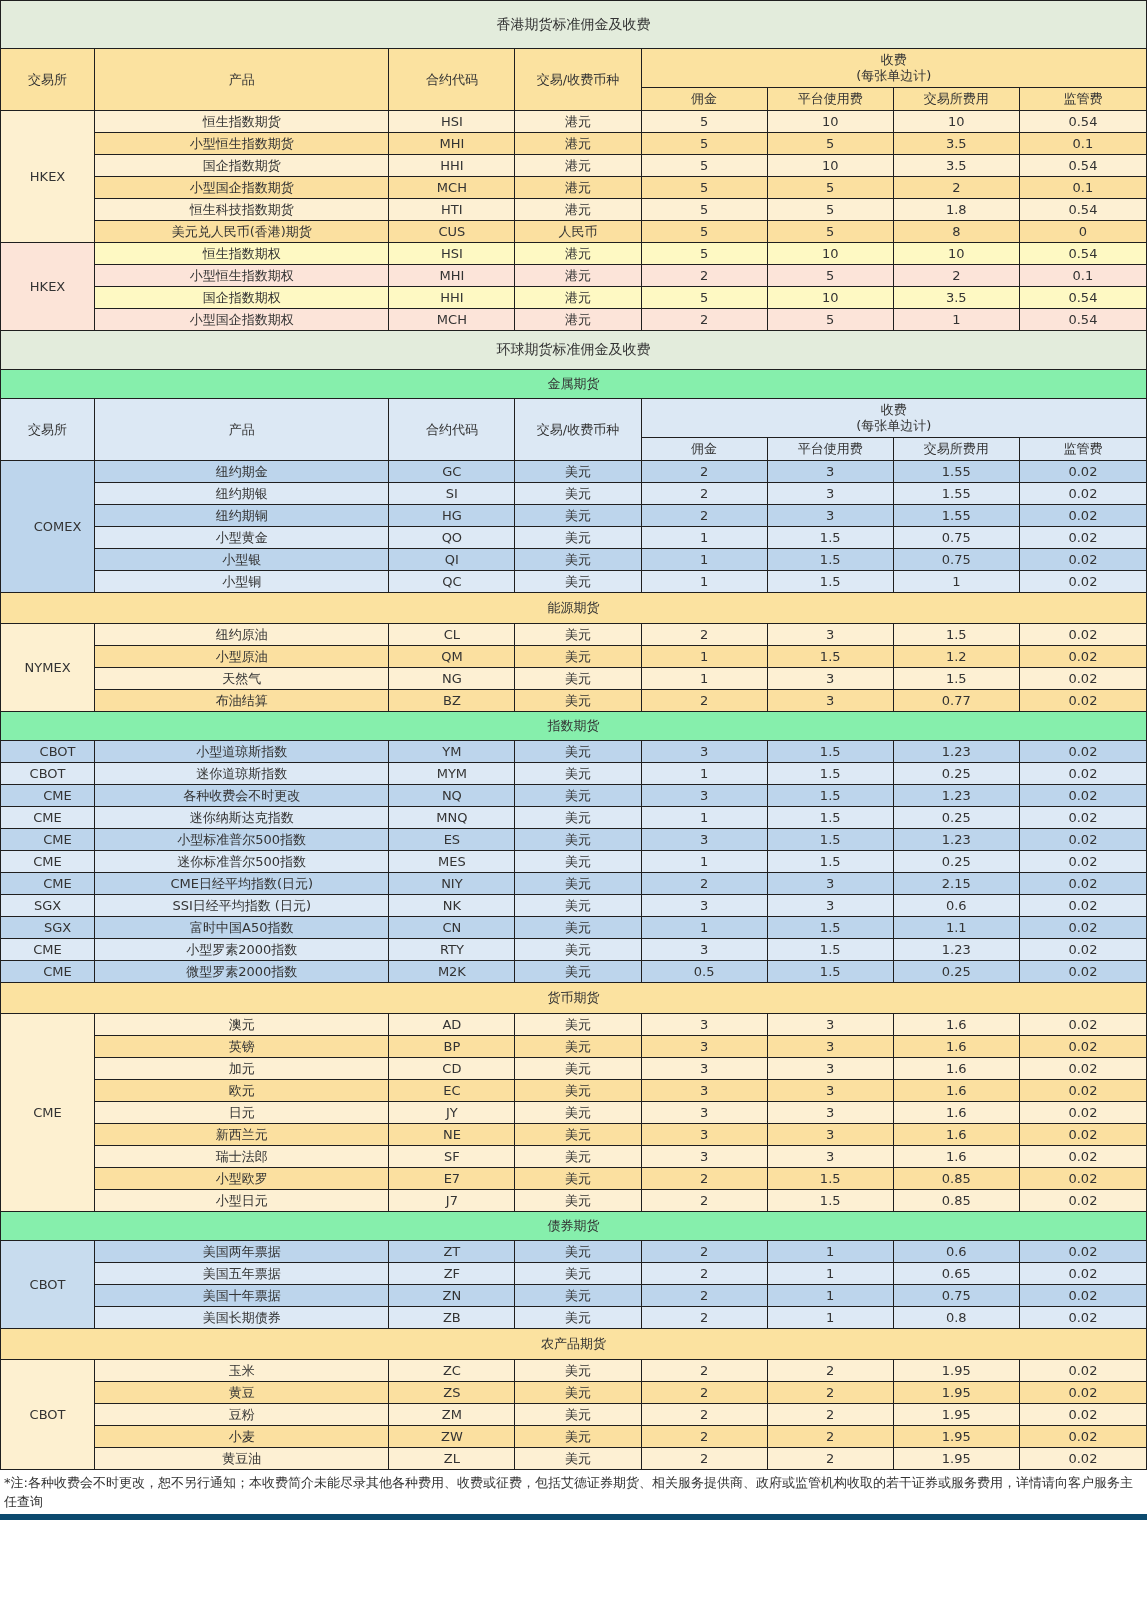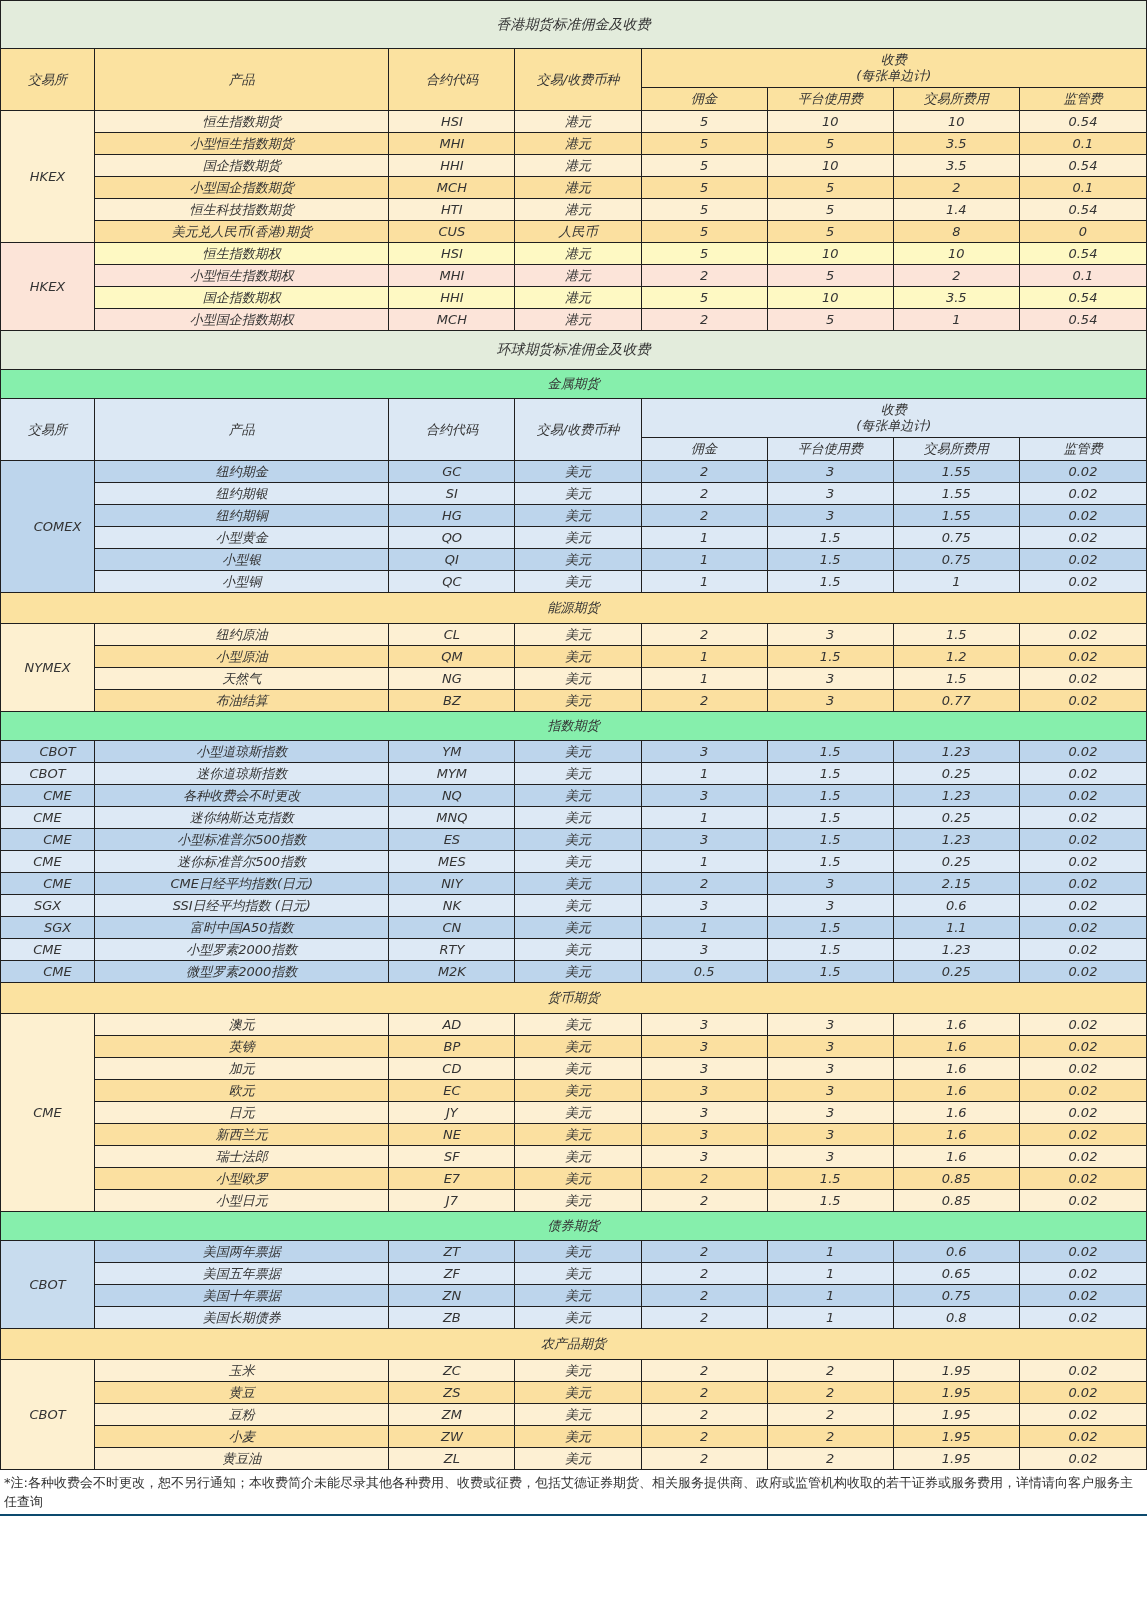--- a/index.html
+++ b/index.html
@@ -1,18 +1,18 @@
 <!DOCTYPE html>
 <html><head>
 <meta charset="utf-8">
 <style>
   html, body { margin: 0; padding: 0; background: #ffffff; }
   body { width: 1147px; height: 1600px; overflow: hidden; font-family: "DejaVu Sans", "Liberation Sans", sans-serif; color: #333; }
   .page { position: relative; width: 1147px; }
-  table.fees { border-collapse: collapse; width: 1147px; table-layout: fixed; font-size: 13px; font-style: italic; }
+  table.fees { border-collapse: collapse; width: 1147px; table-layout: fixed; font-size: 13px; }
   table.fees td { border: 1px solid #1f1f1f; text-align: center; vertical-align: middle; padding: 0; overflow: hidden; white-space: nowrap; }
   col.c-ex { width: 94px; }
   col.c-prod { width: 294px; }
   col.c-code { width: 126px; }
   col.c-cur { width: 126px; }
   col.c-fee { width: 126px; }
   col.c-fee-last { width: 127px; }
 
   .title-hk td { background: #e3ecdc; height: 47px; font-size: 14px; border-bottom: 2px solid #555; }
   .title-gl td { background: #e3ecdc; height: 38px; font-size: 14px; border-bottom: 2px solid #555; }
@@ -34,21 +34,21 @@
   tr.rp-d td.d { background: #fef9c3; }
   tr.rp-l td.d { background: #fce4d9; }
   tr.rb-d td.d { background: #bdd5ec; }
   tr.rb-l td.d { background: #dde9f5; }
   tr.rb-d td.ex-b { background: #bdd5ec; padding-left: 20px; }
   tr.rb-l td.ex-b { background: #dde9f5; }
 
   .hdr-cell-top { height: 30px; }
   .hdr-cell-bot { height: 22px; }
 
-  .footnote { font-size: 13px; line-height: 19px; padding: 3px 4px; color: #333; background: #fff; border-bottom: 2px solid #0c4a6e; white-space: normal; }
+  .footnote { font-size: 13px; line-height: 19px; padding: 3px 4px; color: #333; background: #fff; border-bottom: 6px solid #0c4a6e; white-space: normal; }
 </style>
 </head>
 <body>
 
 <div class="page">
 <table class="fees">
   <colgroup>
     <col class="c-ex">
         <col class="c-prod">
         <col class="c-code">
@@ -116,21 +116,21 @@
           <td class="d">5</td>
           <td class="d">2</td>
           <td class="d">0.1</td>
         </tr>
         <tr class="r ry-l">
           <td class="d">恒生科技指数期货</td>
           <td class="d">HTI</td>
           <td class="d">港元</td>
           <td class="d">5</td>
           <td class="d">5</td>
-          <td class="d">1.4</td>
+          <td class="d">1.8</td>
           <td class="d">0.54</td>
         </tr>
         <tr class="r ry-d">
           <td class="d">美元兑人民币(香港)期货</td>
           <td class="d">CUS</td>
           <td class="d">人民币</td>
           <td class="d">5</td>
           <td class="d">5</td>
           <td class="d">8</td>
           <td class="d">0</td>

